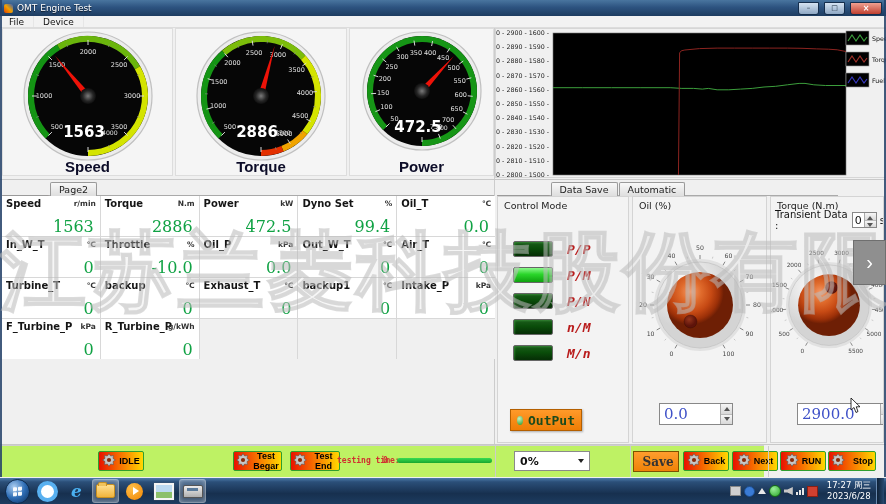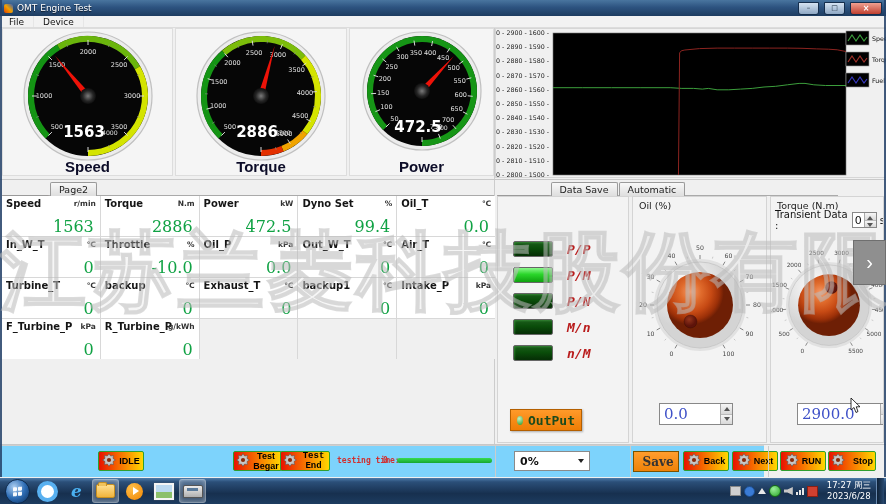--- a/index.html
+++ b/index.html
@@ -69,21 +69,21 @@
   .spin .arrows span.up::after{border-bottom:4px solid #555;}
   .spin .arrows span.dn::after{border-top:4px solid #555;}
   .trow{position:absolute;top:12px;left:4px;width:110px;display:flex;align-items:center;font-size:10px;color:#111;}
   .trow .spin{position:relative;width:26px;height:16px;margin-left:2px;}
   .trow .spin .val{font-size:11px;color:#111;font-family:"DejaVu Sans",sans-serif;text-align:right;padding:1px 2px;}
   .trow .tunit{margin-left:3px;}
   .chevron-btn{position:absolute;left:853px;top:240px;width:33px;height:45px;background:#8f8f8f;
     border:1px solid #6f6f6f;color:#fff;font-size:20px;display:flex;align-items:center;justify-content:center;
     z-index:45;box-sizing:border-box;}
   
-  #bottombar{position:absolute;left:0;top:445px;width:764px;height:31px;background:#7dd3fc;border-top:1px solid #cfcfcf;}
+  #bottombar{position:absolute;left:0;top:445px;width:764px;height:31px;background:#bef264;border-top:1px solid #cfcfcf;}
   .gbtn{position:absolute;top:5px;height:20px;border:1px solid #2f9e2f;border-radius:2px;
     background:linear-gradient(90deg,#e81200,#f66a00 45%,#ffd800);display:flex;align-items:center;
     justify-content:center;gap:3px;font-size:9px;font-weight:bold;color:#000;box-sizing:border-box;padding:0 2px;}
   .save-btn{position:absolute;top:5px;height:21px;background:linear-gradient(180deg,#ff9d2e,#ef8208);
     border:1px solid #7a5200;color:#333;font-weight:bold;font-size:12px;font-family:"DejaVu Serif",serif;
     display:flex;align-items:center;justify-content:center;gap:4px;box-sizing:border-box;}
   .ttime{position:absolute;top:10px;font-size:8px;color:#d03030;font-weight:bold;font-family:"DejaVu Sans Mono",monospace;}
   .pbar{position:absolute;left:397px;top:12px;width:95px;height:5px;border-radius:3px;
     background:linear-gradient(180deg,#38dc52,#17a62e);}
   .combo{position:absolute;left:514px;top:5px;width:76px;height:20px;background:#fff;border:1px solid #8a8a8a;
@@ -446,40 +446,41 @@
         <span class="cv">0</span>
       </div>
       <div class="cell filler"></div>
       <div class="cell filler"></div>
       <div class="cell filler"></div>
     </div>
 
   <div id="right-tabs" class="tabstrip" style="left:497px;top:181px;width:341px;"><span class="tab active">Manual</span><span class="tab">Data Save</span><span class="tab">Automatic</span></div>
 
   <div class="group" id="mode-group" style="left:497px;width:132px;">
+    <div class="gtitle">Control Mode</div>
     <div id="mode-rows" style="position:absolute;top:44px;left:0;right:0;">
         <div class="led-row">
           <button class="led"></button>
           <span class="mode-label">P/P</span>
         </div>
         <div class="led-row">
           <button class="led on"></button>
           <span class="mode-label">P/M</span>
         </div>
         <div class="led-row">
           <button class="led"></button>
           <span class="mode-label">P/N</span>
         </div>
         <div class="led-row">
           <button class="led"></button>
-          <span class="mode-label">M/n</span>
+          <span class="mode-label">n/M</span>
         </div>
         <div class="led-row">
           <button class="led"></button>
-          <span class="mode-label">n/M</span>
+          <span class="mode-label">M/n</span>
         </div>
       </div>
     <button class="output-btn">
       <span class="output-dot"></span>
       <span class="output-label">OutPut</span>
     </button>
   </div>
 
   <div class="group" id="oil-group" style="left:632px;width:135px;">
     <div class="gtitle">Oil (%)</div>
@@ -639,21 +640,21 @@
           </svg></span>
       <span>IDLE</span>
     </button>
     <button class="gbtn" style="left:233px;width:49px;align-items:center;">
       <span class="gear"><svg width="14" height="14" viewBox="0 0 14 14">
             <polygon points="7.0,0.7 8.6,3.0 11.5,2.5 11.0,5.4 13.3,7.0 11.0,8.6 11.5,11.5 8.6,11.0 7.0,13.3 5.4,11.0 2.5,11.5 3.0,8.6 0.7,7.0 3.0,5.4 2.5,2.5 5.4,3.0" fill="#c6c6c6" stroke="#555" stroke-width="0.6"></polygon>
             <circle cx="7" cy="7" r="2.1" fill="#8a2a0a"></circle>
           </svg></span>
       <span>Test Begar</span>
     </button>
-    <button class="gbtn" style="left:280px;width:50px;font-family:Liberation Mono, monospace;">
+    <button class="gbtn" style="left:290px;width:50px;">
       <span class="gear"><svg width="14" height="14" viewBox="0 0 14 14">
             <polygon points="7.0,0.7 8.6,3.0 11.5,2.5 11.0,5.4 13.3,7.0 11.0,8.6 11.5,11.5 8.6,11.0 7.0,13.3 5.4,11.0 2.5,11.5 3.0,8.6 0.7,7.0 3.0,5.4 2.5,2.5 5.4,3.0" fill="#c6c6c6" stroke="#555" stroke-width="0.6"></polygon>
             <circle cx="7" cy="7" r="2.1" fill="#8a2a0a"></circle>
           </svg></span>
       <span>Test End</span>
     </button>
     <span class="ttime" style="left:337px;">testing time:</span>
     <span class="ttime" style="left:383px;">0</span>
     <div class="pbar"></div>
     <div class="combo">

